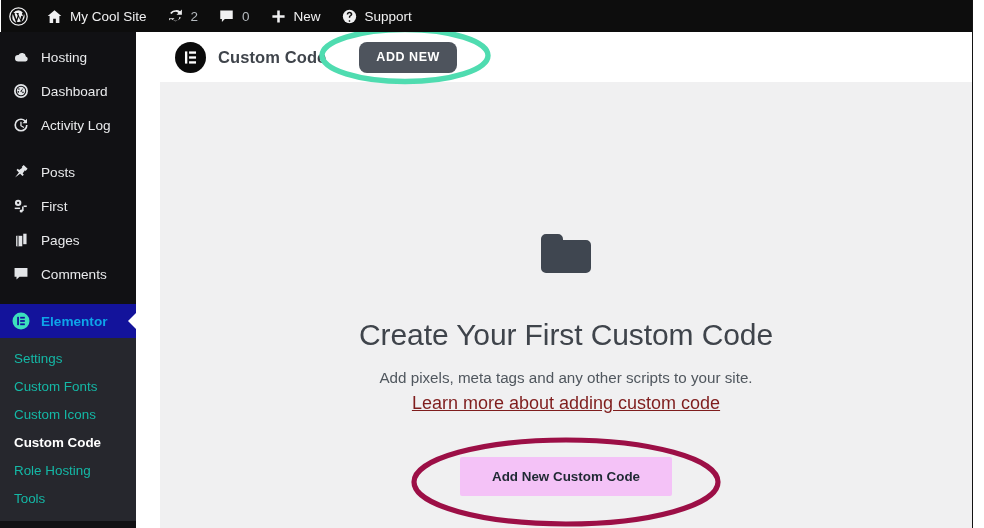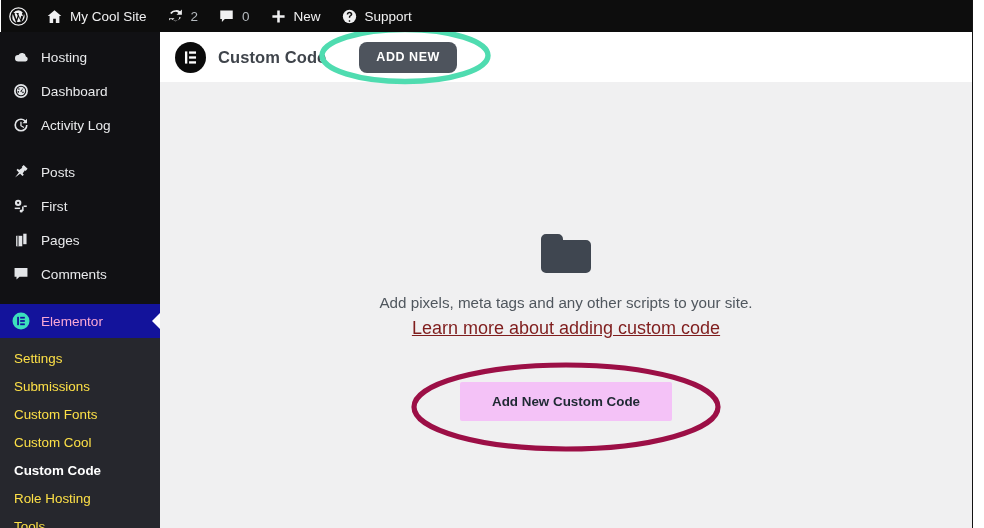--- a/index.html
+++ b/index.html
@@ -32,52 +32,52 @@
     color: #f0f0f1; text-decoration: none; white-space: nowrap;
   }
   .ab-item:first-child { padding-left: 8px; padding-right: 8px; }
   .ab-count { color: #b4b9be; }
   .ico { display: inline-block; line-height: 0; }
   .ico svg { display: block; }
 
   
   #sidebar {
     position: absolute; top: 32px; left: 0;
-    width: 160px; height: 496px;
+    width: 136px; height: 496px;
     background: #111114;
     overflow: hidden;
     z-index: 30;
   }
   .menu-top { padding-top: 8px; }
   .menu-item {
     display: flex; align-items: center; gap: 10px;
     height: 34px; padding-left: 11px;
     color: #e9eaec; font-size: 13.6px;
     text-decoration: none; position: relative;
   }
   .menu-item .ico { width: 20px; display: flex; justify-content: center; }
   .menu-sep { height: 13px; }
   .menu-item.current {
     background: #13139b;
-    color: #f9a8d4;
-    font-weight: 400;
+    color: #0ea5e9;
+    font-weight: 700;
   }
   .menu-item.current .arrow {
     position: absolute; right: -1px; top: 50%;
     transform: translateY(-50%);
     width: 0; height: 0;
     border-top: 9px solid transparent;
     border-bottom: 9px solid transparent;
     border-right: 9px solid #ffffff;
   }
   .submenu { background: #26272d; padding: 7px 0 8px 0; }
   .submenu-item {
     display: block;
     padding: 5px 0 5px 14px;
-    color: #fde047; font-size: 13.4px;
+    color: #14b8a6; font-size: 13.4px;
     text-decoration: none;
     line-height: 18px;
   }
   .submenu-item.active { color: #ffffff; font-weight: bold; }
 
   
   #content {
     position: absolute; top: 32px; left: 160px;
     width: 812px; height: 496px;
     background: #f0f0f1;
@@ -332,23 +332,22 @@
             <rect x="11" y="10.95" width="5.6" height="2.1" fill="#13139b"></rect>
             <rect x="11" y="14.9" width="5.6" height="2.1" fill="#13139b"></rect>
           </svg>
         </span>
         <span>Elementor</span>
         <span class="arrow"></span>
       </a>
 
       <div class="submenu">
         <a class="submenu-item" href="#">Settings</a>
-        <a class="submenu-item" href="#">Submissions</a>
         <a class="submenu-item" href="#">Custom Fonts</a>
-        <a class="submenu-item" href="#">Custom Cool</a>
+        <a class="submenu-item" href="#">Custom Icons</a>
         <a class="submenu-item active" href="#">Custom Code</a>
         <a class="submenu-item" href="#">Role Hosting</a>
         <a class="submenu-item" href="#">Tools</a>
       </div>
 
     </div>
   </div>
 
   <div id="content">
 
@@ -372,20 +371,21 @@
     </div>
 
     <div id="empty-state">
 
       <div id="folder-icon">
         <svg width="56" height="48" viewBox="0 0 56 48">
           <path d="M3 10a5 5 0 0 1 5-5h12a5 5 0 0 1 5 5v1h23a5 5 0 0 1 5 5v23a5 5 0 0 1-5 5H8a5 5 0 0 1-5-5z" fill="#3f4650"></path>
         </svg>
       </div>
 
+      <div id="empty-title">Create Your First Custom Code</div>
       <div id="empty-sub">Add pixels, meta tags and any other scripts to your site.</div>
       <a id="empty-link" href="#">Learn more about adding custom code</a>
 
       <div id="cta-wrap">
         <button id="add-code-btn">Add New Custom Code</button>
         <svg id="ellipse-maroon" viewBox="0 0 316 94">
           <ellipse cx="158" cy="47" rx="152" ry="42" fill="none" stroke="#9c0f46" stroke-width="5.2"></ellipse>
         </svg>
       </div>
 

